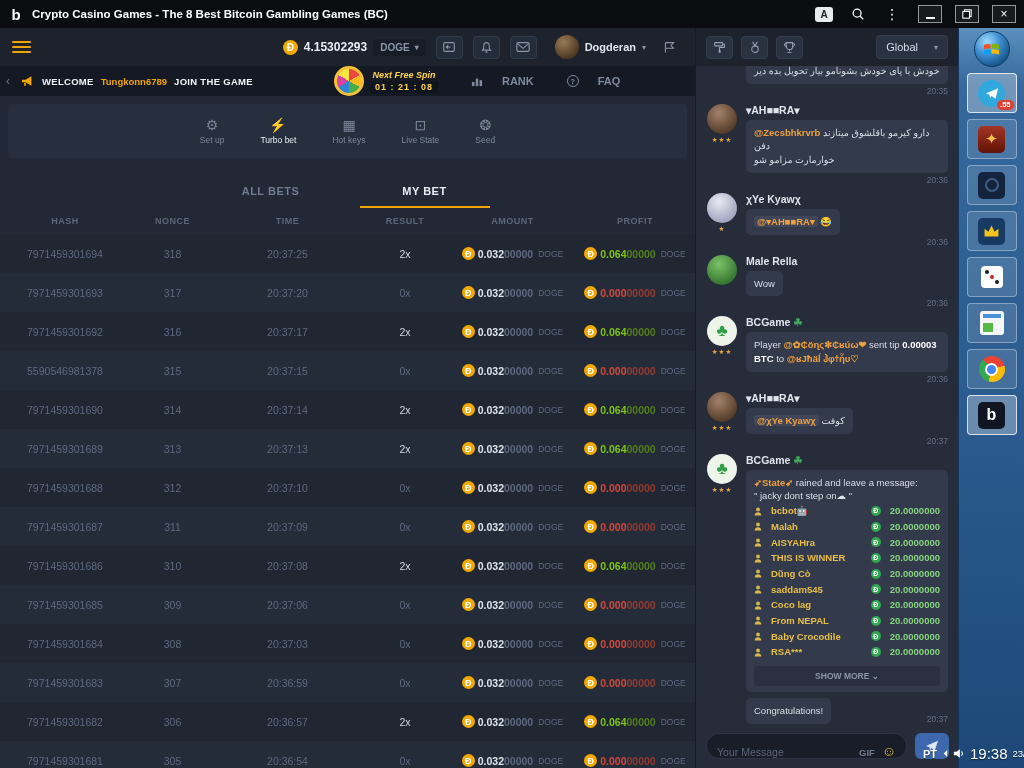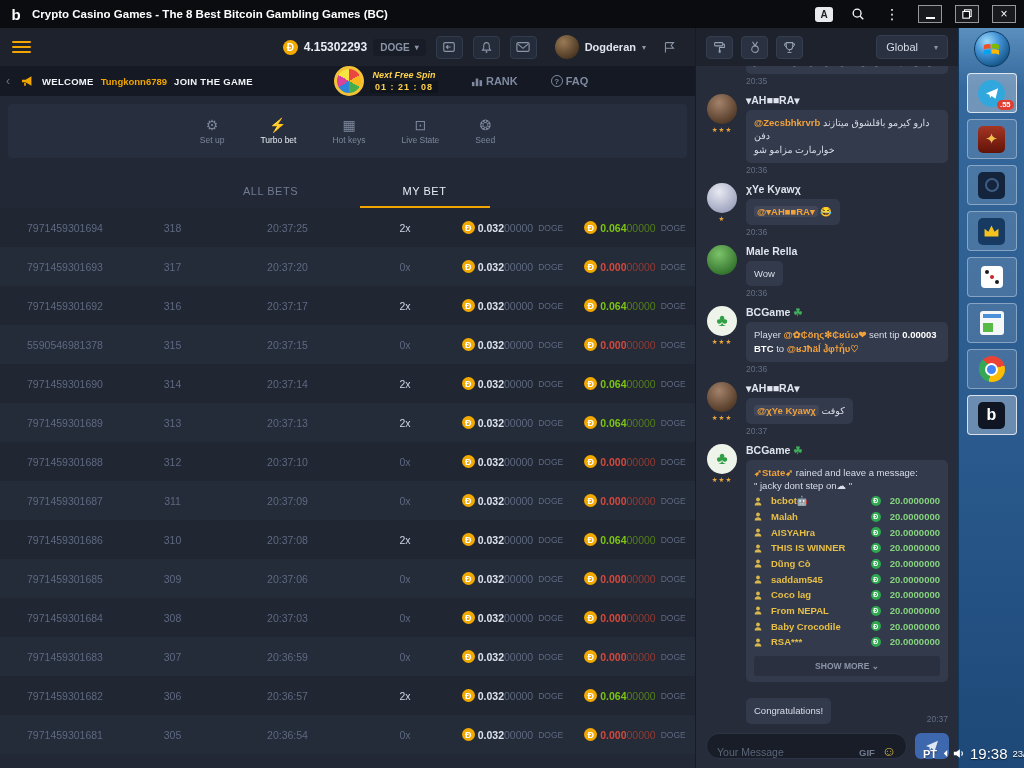--- a/index.html
+++ b/index.html
@@ -37,47 +37,47 @@
 
 .welcome{flex:0 0 30px;background:#141923;display:flex;align-items:center;gap:7px;padding:0 6px}
 .chev{color:#6b7689;font-size:12px;width:8px}
 .w-label{color:#f2f4f8;font-size:9.5px;font-weight:bold;letter-spacing:.3px}
 .w-player{color:#f0a500;font-size:9.5px;font-weight:bold}
 .freespin{display:flex;align-items:center;gap:6px;margin-left:74px}
 .wheel{width:30px;height:30px;border-radius:50%;border:3px solid #f5c137;background:conic-gradient(#e9473f 0 60deg,#f7b71d 60deg 120deg,#47ad4c 120deg 180deg,#2e84d8 180deg 240deg,#d8449c 240deg 300deg,#f5e642 300deg 360deg);position:relative;z-index:2}
 .fs-col{display:flex;flex-direction:column;align-items:center;gap:1px}
 .fs-label{color:#ffd24a;font-style:italic;font-weight:bold;font-size:9px;white-space:nowrap}
 .fs-timer{color:#ffd24a;font-size:9px;font-weight:bold;background:#10141c;padding:1px 5px;border-radius:2px;letter-spacing:1px}
-.hdr-link{display:flex;align-items:center;gap:3px;color:#7f8aa0;font-size:11px;font-weight:bold;margin-left:26px}
+.hdr-link{display:flex;align-items:center;gap:19px;color:#7f8aa0;font-size:11px;font-weight:bold;margin-left:26px}
 .faq-circ{width:12px;height:12px;border:1px solid #7f8aa0;border-radius:50%;font-size:8px;display:flex;align-items:center;justify-content:center;color:#7f8aa0}
 
 .settings{flex:0 0 54px;margin:8px;background:#272e3d;border-radius:4px;display:flex;align-items:center;justify-content:center;gap:36px}
 .sitem{display:flex;flex-direction:column;align-items:center;gap:3px}
 .sicon{font-size:14px;color:#7c879c;line-height:1}
 .slabel{font-size:8.5px;color:#7c879c}
 .sitem[data-state="active"] .sicon{color:#f0a500}
 .sitem[data-state="active"] .slabel{color:#e8edf5}
 
 .tabs{flex:0 0 42px;display:flex;align-items:flex-end;justify-content:center;gap:24px}
-.tab{width:130px;text-align:center;padding-bottom:11px;font-size:11px;font-weight:normal;letter-spacing:.5px;color:#707b91}
+.tab{width:130px;text-align:center;padding-bottom:11px;font-size:11px;font-weight:bold;letter-spacing:.5px;color:#707b91}
 .tab[data-state="active"]{color:#e8edf5;border-bottom:2px solid #f0a500;padding-bottom:9px}
 
 .thead,.trow{display:grid;grid-template-columns:130px 85px 145px 90px 125px 120px;align-items:center}
 .thead{flex:0 0 26px;color:#5c6779;font-size:9px;font-weight:bold;letter-spacing:.5px}
 .th,.c{text-align:center}
 .tbody{flex:1;min-height:0;overflow:hidden;display:flex;flex-direction:column}
 .trow{flex:0 0 39px;font-size:10.5px;color:#5e6981}
 .trow:nth-child(odd){background:#202632}
 .trow:nth-child(even){background:#242b39}
 .result[data-state="win"]{color:#cfd6e4}
 .result[data-state="loss"]{color:#5e6981}
 .money{display:flex;align-items:center;justify-content:center;gap:3px}
 .money .coin{width:13px;height:13px;font-size:9px}
 .money .amt{color:#dde3ee;font-weight:bold}
-.money .zeros{color:#5e6981;font-weight:normal}
+.money .zeros{color:#5e6981;font-weight:bold}
 .money .cur{color:#5e6981;font-size:8.5px;margin-left:2px}
 .profit[data-state="win"] .amt{color:#7cc410}
 .profit[data-state="win"] .zeros{color:#547f18}
 .profit[data-state="loss"] .amt{color:#d5493c}
 .profit[data-state="loss"] .zeros{color:#943a30}
 
 
 .chat{width:263px;flex:0 0 263px;background:#262c39;display:flex;flex-direction:column;border-left:1px solid #161b24;overflow:hidden}
 .chat-top{flex:0 0 38px;background:#1d222d;display:flex;align-items:center;padding:0 10px;gap:8px}
 .cbtn{width:27px;height:23px;background:#2a3140;border:1px solid #353d4f;border-radius:4px;display:flex;align-items:center;justify-content:center}
@@ -91,27 +91,27 @@
 .av-green{background:radial-gradient(circle at 40% 30%,#7cc36a,#2f6e2a 80%)}
 .av-bc{background:#eef4ea;color:#2f9e44;font-size:17px}
 .stars{font-size:6.5px;color:#e8a33d;letter-spacing:1px;white-space:nowrap}
 .mcol{flex:1;min-width:0}
 .uname{color:#dfe4ee;font-size:10.5px;font-weight:bold;margin-bottom:4px}
 .bubble{background:#333a4c;border-radius:5px;padding:6px 8px;color:#d9dee8;font-size:9.5px;line-height:1.45;display:inline-block;max-width:100%}
 .bubble.wide{display:block;width:100%}
 .mention{color:#f0a13c;font-weight:bold}
 .pill{background:rgba(255,255,255,.07);border-radius:3px;padding:0 3px}
 .tipamt{color:#fff;font-weight:bold}
-.ts{color:#646f84;font-size:8.5px;margin-top:2px}
+.ts{color:#646f84;font-size:8.5px;text-align:right;margin-top:2px}
 .winner{display:flex;align-items:center;gap:9px;line-height:1.65}
 .wname{color:#e8bf46;font-weight:bold;font-size:9.5px;flex:1;white-space:nowrap;overflow:hidden}
 .wcoin{width:10px;height:10px;border-radius:50%;background:#2fa84f;color:#fff;font-size:7px;display:inline-flex;align-items:center;justify-content:center;font-weight:bold;flex:0 0 auto}
 .wamt{color:#86d47e;font-size:9.5px;font-weight:bold}
 .show-more{background:#2a3040;border-radius:3px;text-align:center;color:#8b94a8;font-size:8.5px;font-weight:bold;padding:4px 0;margin-top:6px}
-.congrats-row{display:flex;align-items:flex-end;justify-content:space-between;margin-top:16px}
+.congrats-row{display:flex;align-items:flex-end;justify-content:space-between;margin-top:6px}
 .chat-input-row{flex:0 0 36px;display:flex;align-items:center;gap:8px;padding:0 10px 8px}
 .chat-input{flex:1;height:26px;background:#181d27;border:1px solid #2c3445;border-radius:14px;display:flex;align-items:flex-end;padding:0 10px;gap:7px}
 .ci-field{flex:1;background:transparent;border:0;outline:0;color:#aeb6c6;font-size:10.5px;font-family:"Liberation Sans",sans-serif;min-width:0}
 .ci-field::placeholder{color:#5b6679}
 .gif{color:#707b90;font-size:9.5px;font-weight:bold}
 .emoji{color:#e8c547;font-size:14px;line-height:1}
 .send-btn{width:34px;height:26px;background:#3e68ad;border-radius:6px;display:flex;align-items:center;justify-content:center;flex:0 0 auto}
 
 
 .taskbar{width:66px;flex:0 0 66px;background:linear-gradient(180deg,#5a8fbe 0%,#35689c 8%,#2a5a8e 55%,#1d4877 100%);display:flex;flex-direction:column;align-items:center;padding:3px 0 6px;gap:6px;border-left:1px solid #12375c}
@@ -278,20 +278,28 @@
             <span class="slabel">Seed</span>
           </span>
 
       </div>
 
       <div class="tabs">
         <span class="tab">ALL BETS</span>
         <span class="tab" data-state="active">MY BET</span>
       </div>
 
+      <div class="thead">
+        <span class="th">HASH</span>
+        <span class="th">NONCE</span>
+        <span class="th">TIME</span>
+        <span class="th">RESULT</span>
+        <span class="th">AMOUNT</span>
+        <span class="th">PROFIT</span>
+      </div>
 
       <div class="tbody">
 
           <div class="trow">
             <span class="c hash">7971459301694</span>
             <span class="c">318</span>
             <span class="c">20:37:25</span>
             <span class="c result" data-state="win">2x</span>
             <span class="c money">
               <span class="coin">Đ</span>

